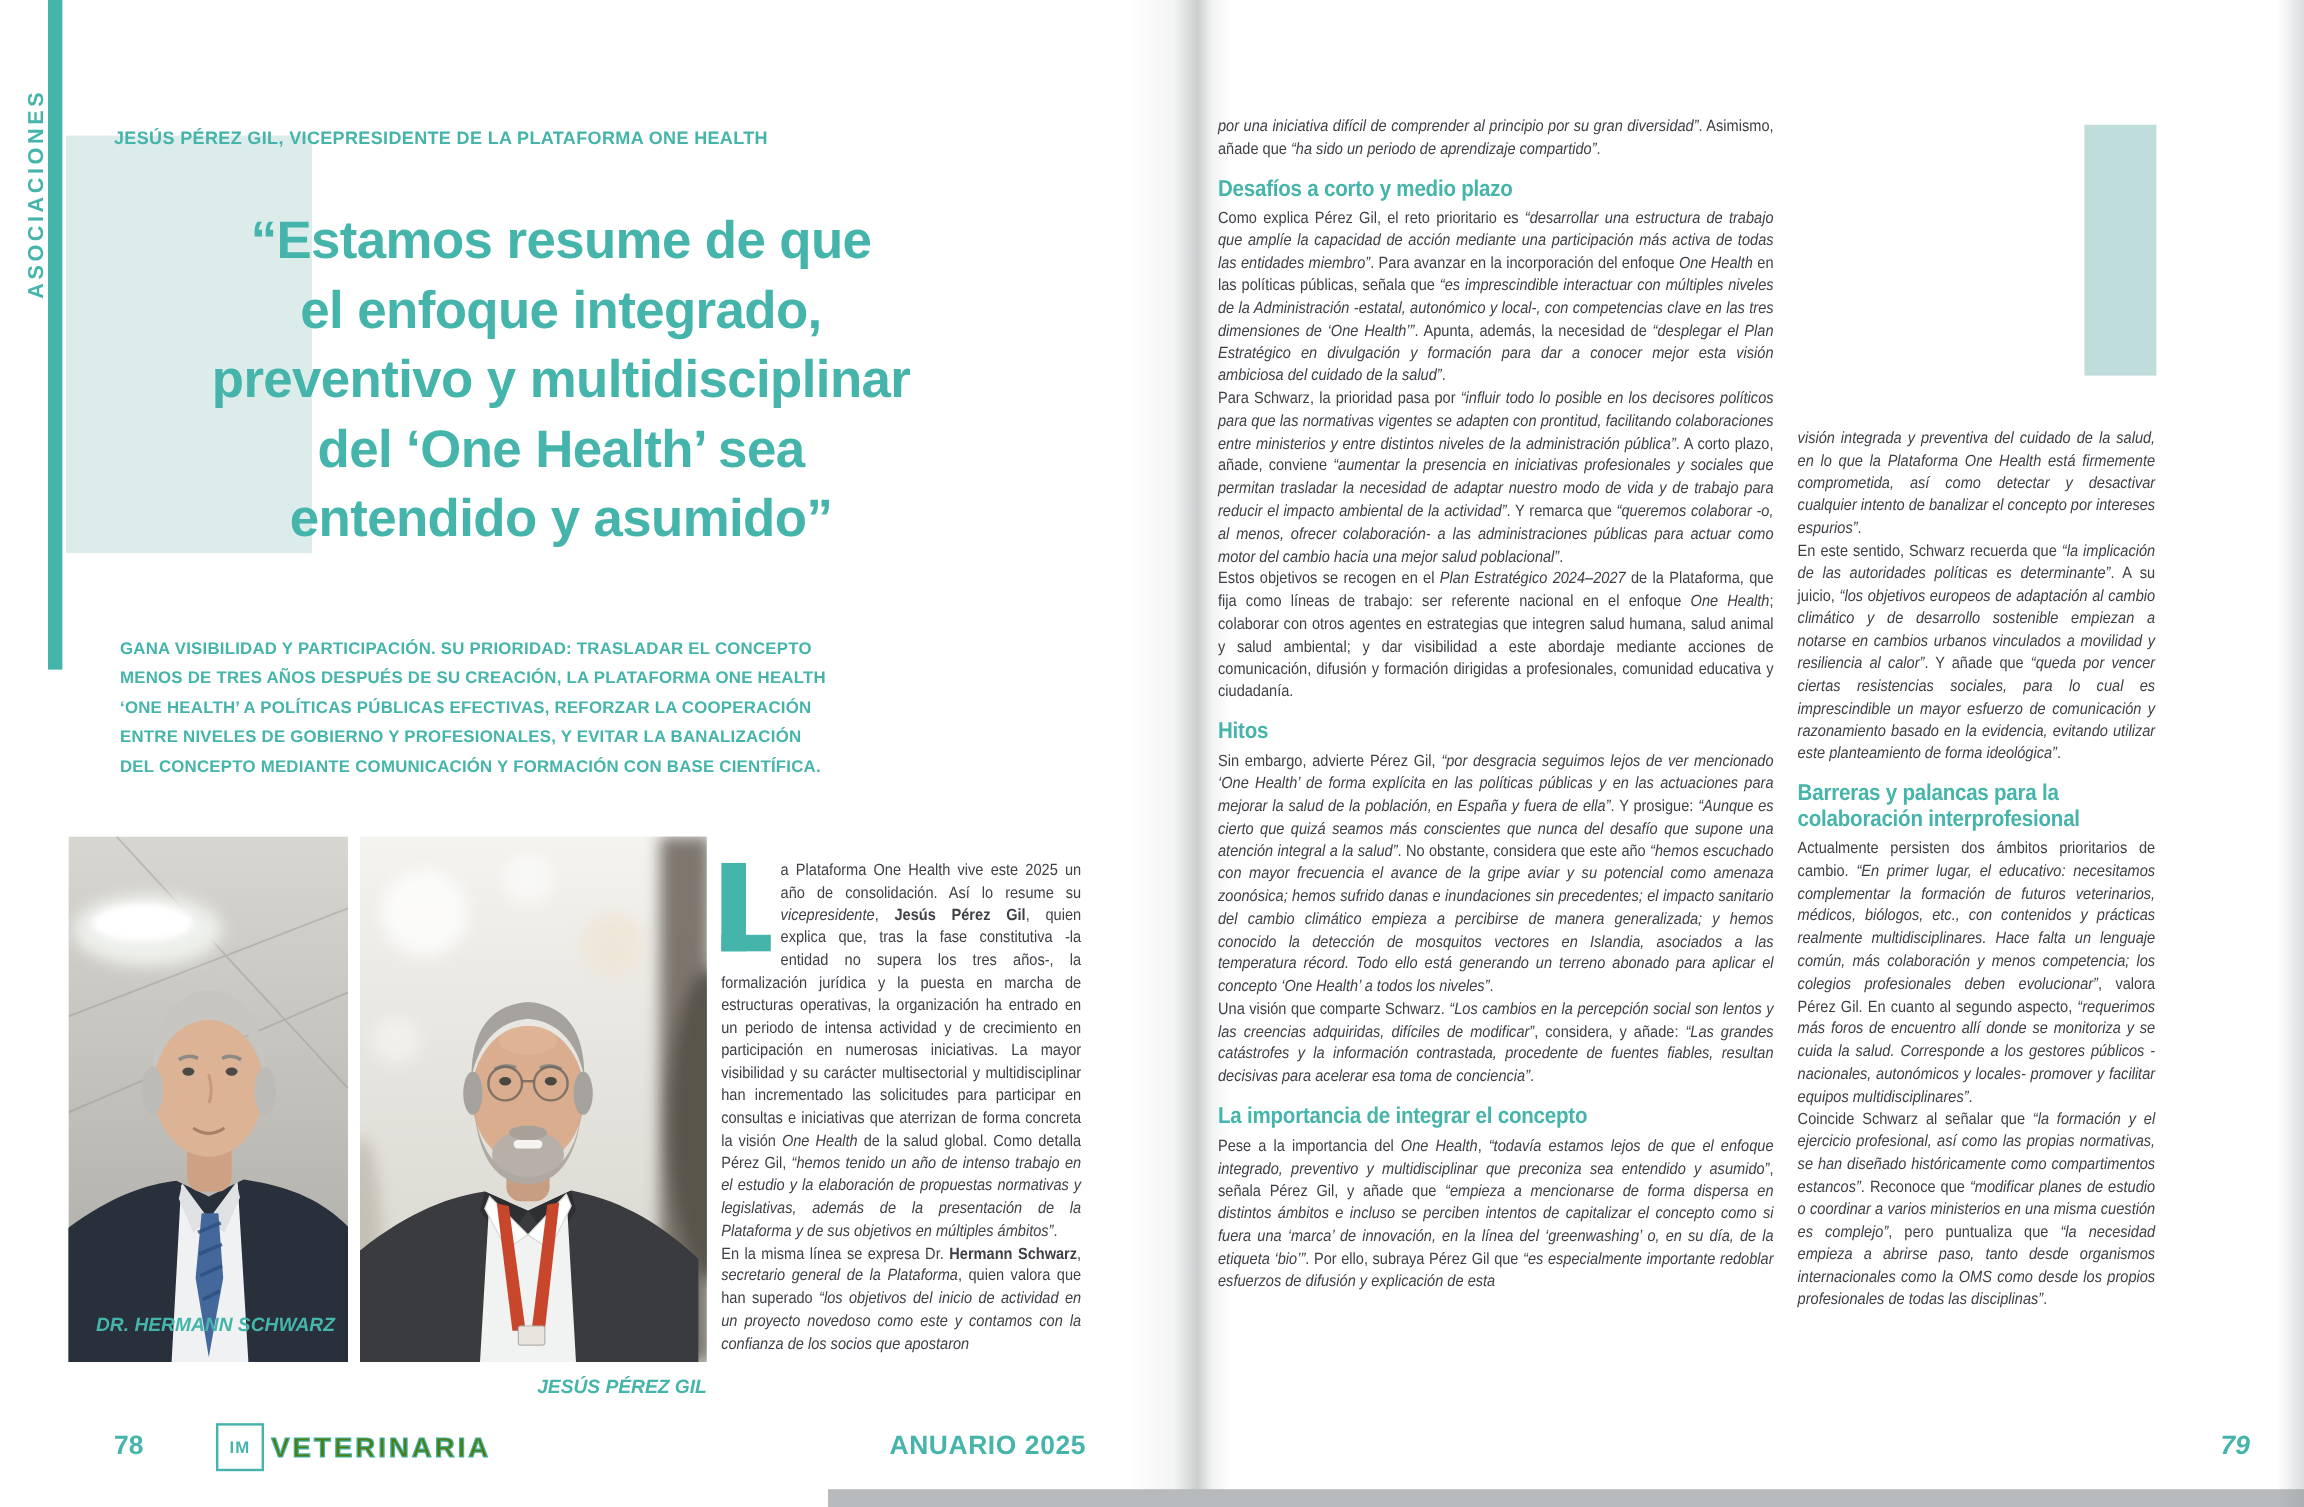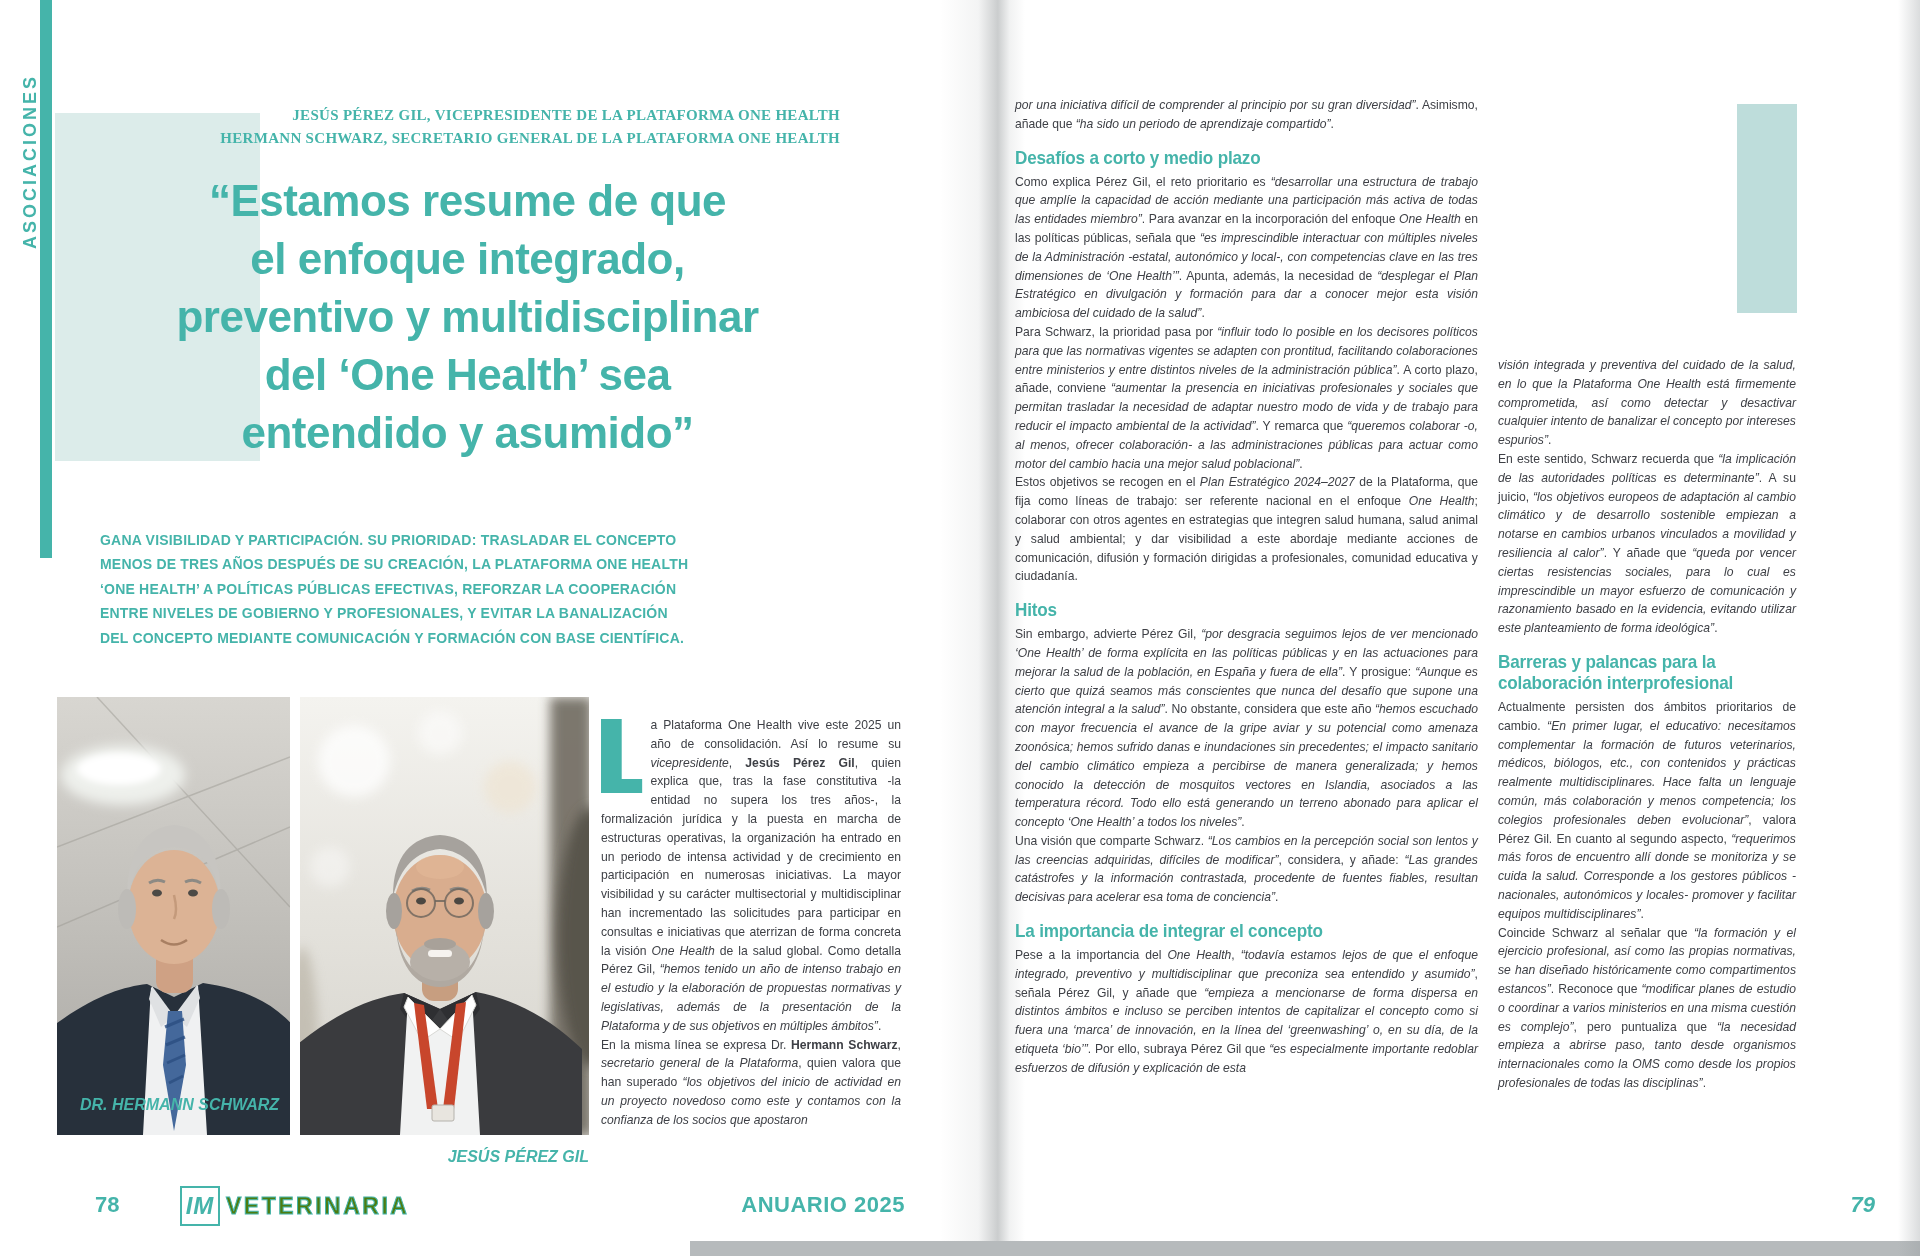--- a/index.html
+++ b/index.html
@@ -11,22 +11,22 @@
     font-family:"Liberation Sans",sans-serif;overflow:hidden;}
   .abs{position:absolute;}
 
   
   .side-bar{left:40px;top:0;width:12px;height:558px;background:var(--accent);}
   .side-label{left:20px;top:249px;transform:rotate(-90deg);transform-origin:0 0;
     font-weight:bold;font-size:18px;letter-spacing:3px;color:var(--accent);white-space:nowrap;}
 
   .light-block{left:55px;top:113px;width:205px;height:348px;background:var(--accent-light);}
 
-  .kicker{left:95px;top:104px;width:745px;text-align:right;color:var(--accent);
-    font-weight:bold;font-size:15px;line-height:23px;letter-spacing:.3px;font-family:Liberation Serif, serif;}
+  .kicker{left:95px;top:104px;width:745px;text-align:left;color:var(--accent);
+    font-weight:bold;font-size:15px;line-height:23px;letter-spacing:.3px;}
   .title{left:95px;top:172px;width:745px;text-align:center;color:var(--accent);
     font-weight:bold;font-size:44px;line-height:58px;letter-spacing:-.5px;}
   .standfirst{left:100px;top:528px;width:668px;color:var(--accent);
     font-weight:bold;font-size:14px;line-height:24.4px;letter-spacing:.2px;}
 
   .photo{position:absolute;display:block;}
 
   .caption{position:absolute;color:var(--accent);font-style:italic;font-weight:bold;font-size:16px;white-space:nowrap;}
   .caption1{left:80px;top:1096px;}
   .caption2{left:380px;top:1148px;width:209px;text-align:right;}
@@ -51,22 +51,22 @@
     font-weight:bold;font-size:19px;line-height:23.5px;letter-spacing:.2px;z-index:2;}
 
   .pagenum{position:absolute;color:var(--accent);font-weight:bold;font-size:22px;}
   .p78{left:95px;top:1192px;}
   .p79{left:1827px;top:1192px;width:48px;text-align:right;font-style:italic;}
   .anuario{left:600px;top:1192px;width:305px;text-align:right;color:var(--accent);
     font-weight:bold;font-size:22px;letter-spacing:.5px;}
 
   .logo{left:180px;top:1186px;display:flex;align-items:center;gap:6px;}
   .logo-box{width:36px;height:36px;border:2.5px solid var(--accent);display:flex;
-    align-items:center;justify-content:center;font-weight:bold;font-size:24px;
-    color:var(--accent);letter-spacing:1px;font-style:italic;}
+    align-items:center;justify-content:center;font-weight:bold;font-size:14px;
+    color:var(--accent);letter-spacing:1px;}
   .logo-text{font-size:23px;font-weight:bold;letter-spacing:2.5px;color:#4d7c0f;
     -webkit-text-stroke:1px var(--accent);}
 
   .gutter{left:940px;top:0;width:85px;height:1256px;
     background:linear-gradient(to right, rgba(140,146,148,0) 0%, rgba(140,146,148,.10) 45%,
       rgba(118,124,126,.38) 68%, rgba(140,146,148,.12) 82%, rgba(255,255,255,0) 100%);}
   .bottom-bar{left:690px;top:1241px;width:1230px;height:15px;background:var(--bar);}
   .right-edge{left:1898px;top:0;width:22px;height:1256px;
     background:linear-gradient(to right, rgba(150,155,158,0) 0%, rgba(150,155,158,.35) 100%);}
 </style>
@@ -74,21 +74,20 @@
 <body>
 
 <div class="canvas">
 
   <div class="abs side-bar"></div>
   <div class="abs side-label">ASOCIACIONES</div>
   <div class="abs light-block"></div>
 
   <div class="abs kicker">
       <div class="ln">JESÚS PÉREZ GIL, VICEPRESIDENTE DE LA PLATAFORMA ONE HEALTH</div>
-      <div class="ln">HERMANN SCHWARZ, SECRETARIO GENERAL DE LA PLATAFORMA ONE HEALTH</div>
     </div>
   <div class="abs title">
       <div class="ln">“Estamos resume de que</div>
       <div class="ln">el enfoque integrado,</div>
       <div class="ln">preventivo y multidisciplinar</div>
       <div class="ln">del ‘One Health’ sea</div>
       <div class="ln">entendido y asumido”</div>
     </div>
   <div class="abs standfirst">
       <div class="ln">GANA VISIBILIDAD Y PARTICIPACIÓN. SU PRIORIDAD: TRASLADAR EL CONCEPTO</div>

